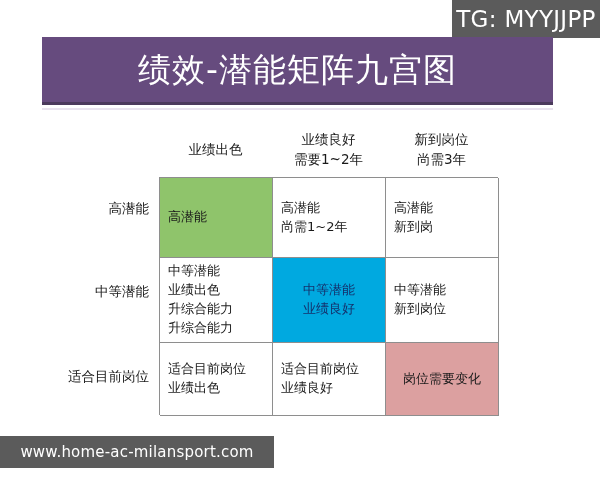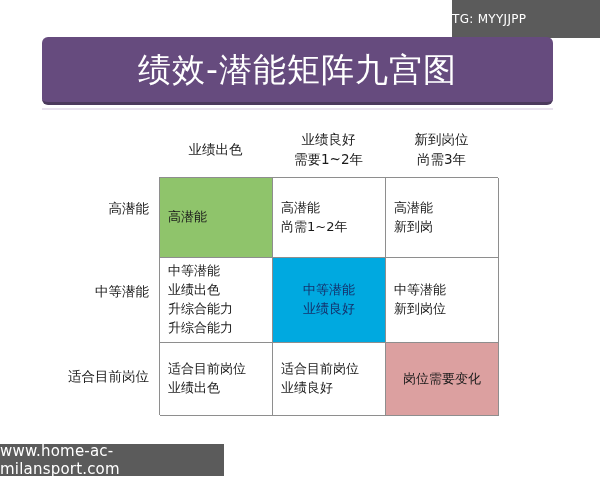--- a/index.html
+++ b/index.html
@@ -18,42 +18,41 @@
 
   
   #tg-badge {
     position: absolute;
     top: 0;
     left: 452px;
     width: 148px;
     height: 38px;
     background: #5b5b5b;
     color: #ffffff;
-    font-size: 12px;
+    font-size: 23px;
     letter-spacing: 0.3px;
     display: flex;
     align-items: center;
-    justify-content: flex-start;
+    justify-content: center;
     box-sizing: border-box;
   }
 
   
   #title-banner {
     position: absolute;
     left: 42px;
     top: 37px;
     width: 511px;
     height: 68px;
     background: #664b7e;
     border-bottom: 3px solid #4b3a5c;
     display: flex;
     align-items: center;
     justify-content: center;
     box-sizing: border-box;
-    border-radius: 6px;
   }
   #title-text {
     color: #ffffff;
     font-size: 33px;
     font-weight: 500;
     letter-spacing: 1px;
     line-height: 1;
   }
   #banner-underline {
     position: absolute;
@@ -147,22 +146,22 @@
   .cell.align-center { align-items: center; text-align: center; }
 
   .cell.fill-green { background: #8fc46b; color: #1a1a1a; }
   .cell.fill-blue  { background: #00a9e0; color: #14306b; }
   .cell.fill-pink  { background: #dca0a0; color: #1a1a1a; align-items: center; }
 
   
   #footer-bar {
     position: absolute;
     left: 0;
-    bottom: 4px;
-    width: 224px;
+    bottom: 12px;
+    width: 274px;
     height: 32px;
     background: #5b5b5b;
     display: flex;
     align-items: center;
     justify-content: center;
     box-sizing: border-box;
   }
   #footer-url {
     color: #ffffff;
     font-size: 15px;

